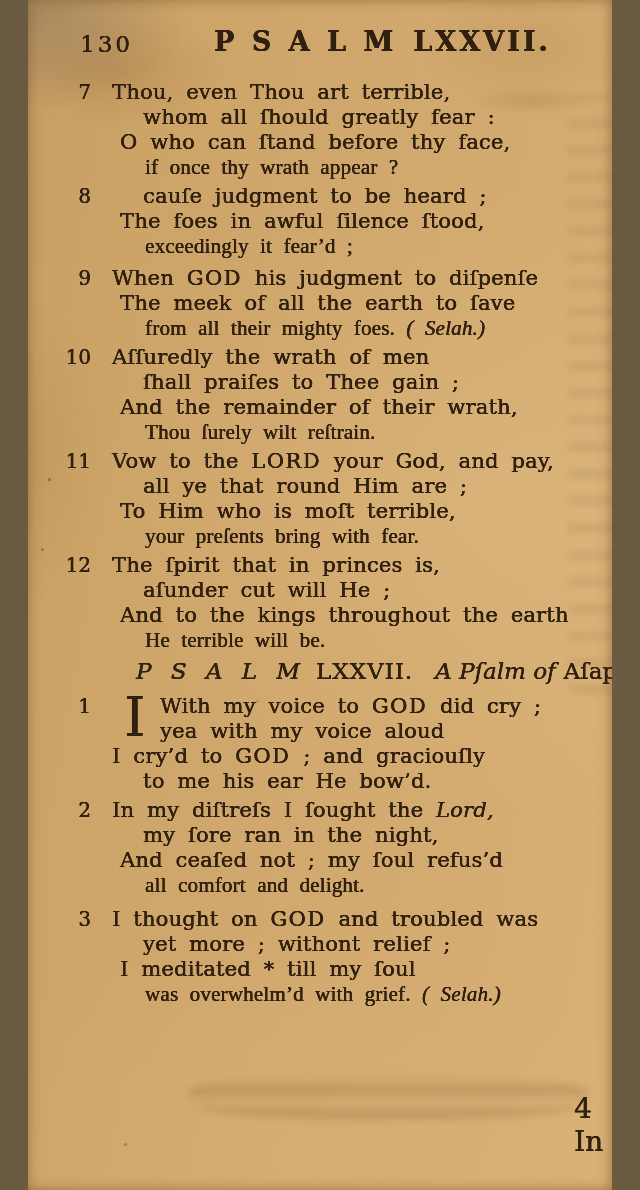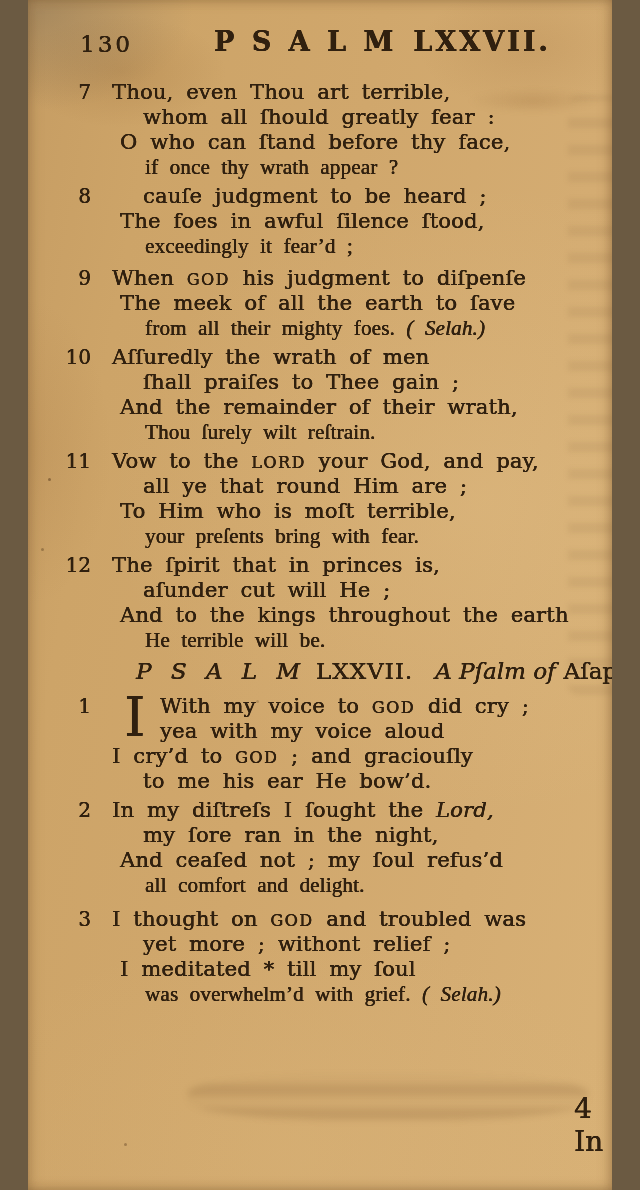--- a/index.html
+++ b/index.html
@@ -37,21 +37,21 @@
   .verse{position:relative;display:flex;margin-bottom:4px;}
   .vnum{flex:0 0 72px;box-sizing:border-box;padding-right:9px;text-align:right;font-size:20px;line-height:25px;}
   .vlines{flex:1;padding-left:12px;}
   .vline{font-size:21px;line-height:25px;white-space:nowrap;word-spacing:0.28em;letter-spacing:0.2px;}
   .i0{padding-left:0;}
   .i1{padding-left:31px;}
   .i2{padding-left:8px;}
   .i3{padding-left:33px;font-family:Liberation Serif, serif;}
   .i4{padding-left:48px;}
   .it{font-style:italic;}
-  .caps{font-size:16px;line-height:1;letter-spacing:1.5px;}
+  .caps{font-size:21px;line-height:1;letter-spacing:1.5px;}
   .dropcap{position:absolute;left:96px;top:1px;font-size:54px;line-height:46px;}
 
   #psalm76 .verse:nth-child(3){margin-top:7px;}
   #psalm76 .verse:nth-child(5){}
   #psalm77 .verse:nth-child(3){margin-top:9px;}
 
   .psalm-heading{margin:0 0 9px 108px;font-size:23px;line-height:28px;white-space:nowrap;}
   .psalm-heading .hword{letter-spacing:6px;margin-right:10px;}
   .psalm-heading .hnum{letter-spacing:1px;margin-right:22px;}
   .psalm-heading .hsub{margin-right:8px;}

